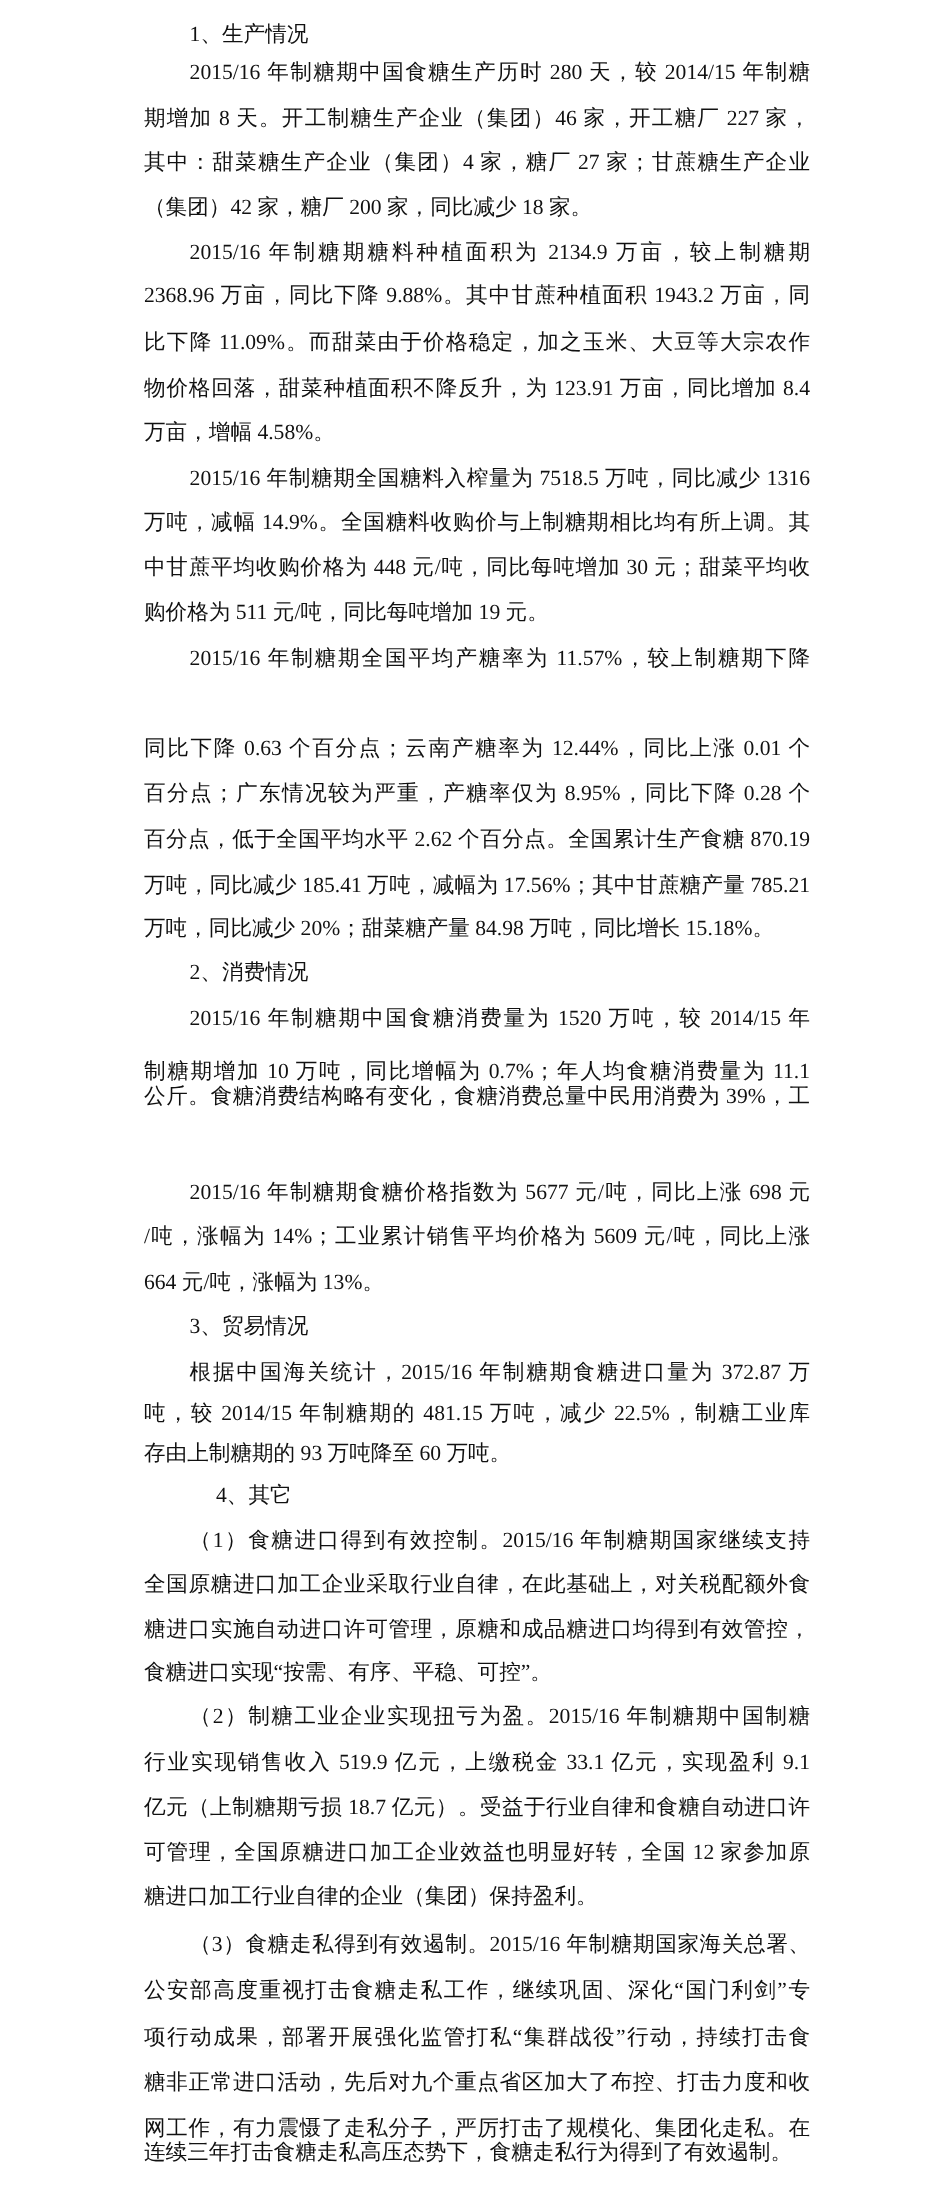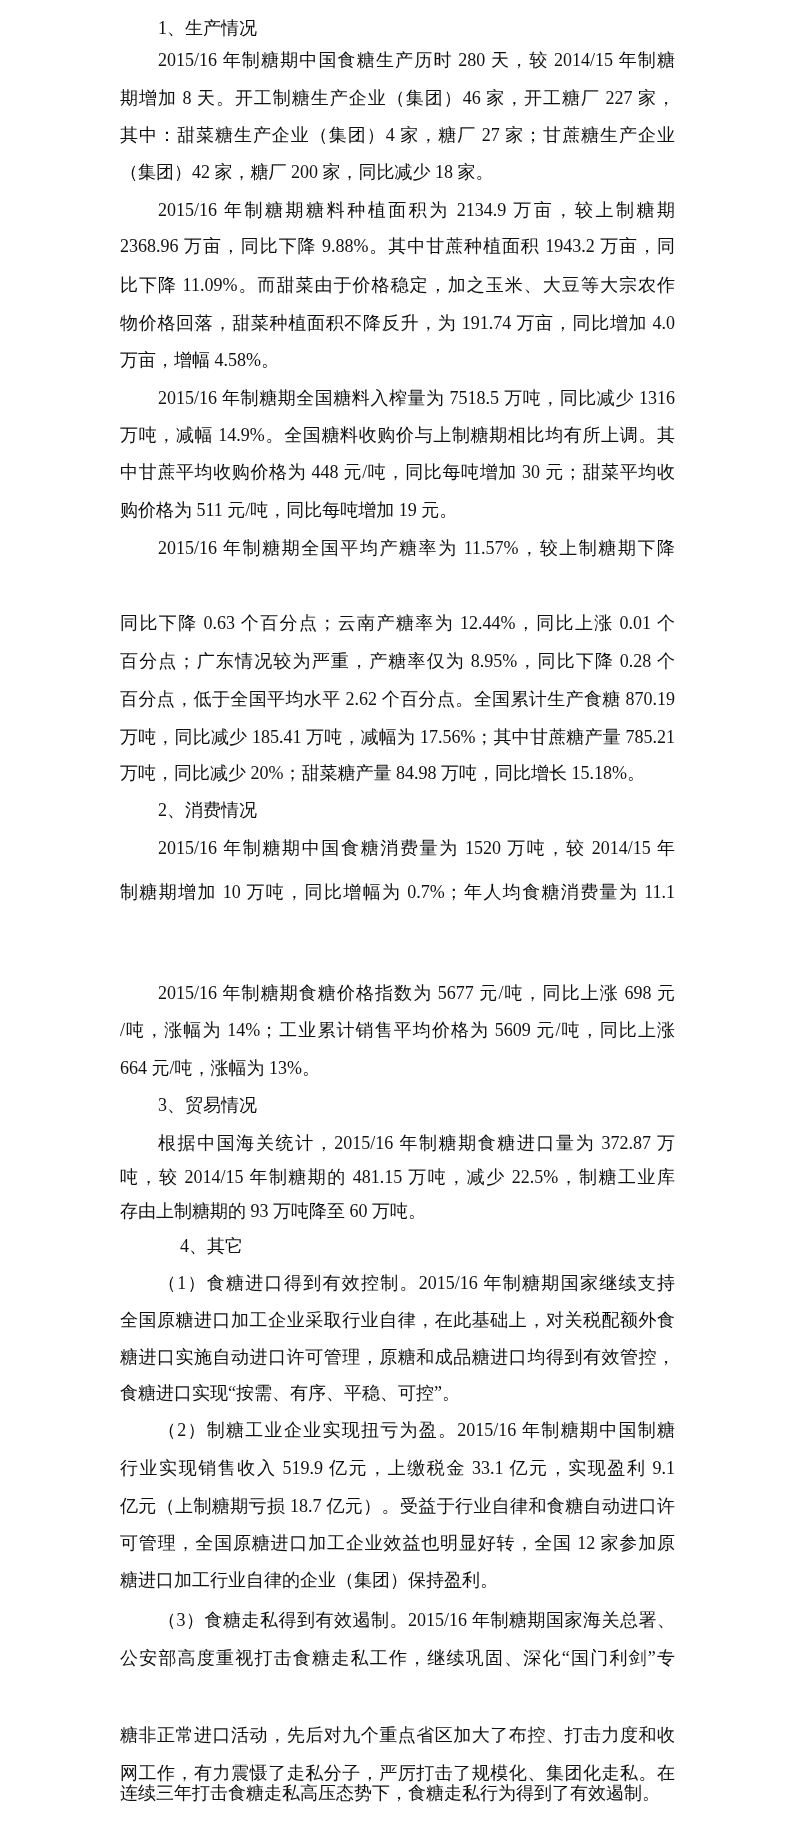--- a/index.html
+++ b/index.html
@@ -59,39 +59,40 @@
   <div class="line heading" style="top:16px">1、生产情况</div>
 
   <div class="line indent" style="top:48px">2015/16 年制糖期中国食糖生产历时 280 天，较 2014/15 年制糖</div>
   <div class="line" style="top:86px">期增加 8 天。开工制糖生产企业（集团）46 家，开工糖厂 227 家，</div>
   <div class="line" style="top:123px">其中：甜菜糖生产企业（集团）4 家，糖厂 27 家；甘蔗糖生产企业</div>
   <div class="line last" style="top:160px">（集团）42 家，糖厂 200 家，同比减少 18 家。</div>
 
   <div class="line indent" style="top:198px">2015/16 年制糖期糖料种植面积为 2134.9 万亩，较上制糖期</div>
   <div class="line" style="top:234px">2368.96 万亩，同比下降 9.88%。其中甘蔗种植面积 1943.2 万亩，同</div>
   <div class="line" style="top:273px">比下降 11.09%。而甜菜由于价格稳定，加之玉米、大豆等大宗农作</div>
-  <div class="line" style="top:311px">物价格回落，甜菜种植面积不降反升，为 191.74 万亩，同比增加 4.0</div>
+  <div class="line" style="top:311px">物价格回落，甜菜种植面积不降反升，为 123.91 万亩，同比增加 8.4</div>
   <div class="line last" style="top:348px">万亩，增幅 4.58%。</div>
 
   <div class="line indent" style="top:386px">2015/16 年制糖期全国糖料入榨量为 7518.5 万吨，同比减少 1316</div>
   <div class="line" style="top:423px">万吨，减幅 14.9%。全国糖料收购价与上制糖期相比均有所上调。其</div>
   <div class="line" style="top:460px">中甘蔗平均收购价格为 448 元/吨，同比每吨增加 30 元；甜菜平均收</div>
   <div class="line last" style="top:498px">购价格为 511 元/吨，同比每吨增加 19 元。</div>
 
   <div class="line indent" style="top:536px">2015/16 年制糖期全国平均产糖率为 11.57%，较上制糖期下降</div>
   <div class="line" style="top:611px">同比下降 0.63 个百分点；云南产糖率为 12.44%，同比上涨 0.01 个</div>
   <div class="line" style="top:649px">百分点；广东情况较为严重，产糖率仅为 8.95%，同比下降 0.28 个</div>
   <div class="line" style="top:687px">百分点，低于全国平均水平 2.62 个百分点。全国累计生产食糖 870.19</div>
   <div class="line" style="top:725px">万吨，同比减少 185.41 万吨，减幅为 17.56%；其中甘蔗糖产量 785.21</div>
   <div class="line last" style="top:761px">万吨，同比减少 20%；甜菜糖产量 84.98 万吨，同比增长 15.18%。</div>
 
   <div class="line heading" style="top:798px">2、消费情况</div>
 
   <div class="line indent" style="top:836px">2015/16 年制糖期中国食糖消费量为 1520 万吨，较 2014/15 年</div>
   <div class="line" style="top:880px">制糖期增加 10 万吨，同比增幅为 0.7%；年人均食糖消费量为 11.1</div>
+  <div class="line" style="top:901px">公斤。食糖消费结构略有变化，食糖消费总量中民用消费为 39%，工</div>
 
   <div class="line indent" style="top:981px">2015/16 年制糖期食糖价格指数为 5677 元/吨，同比上涨 698 元</div>
   <div class="line" style="top:1018px">/吨，涨幅为 14%；工业累计销售平均价格为 5609 元/吨，同比上涨</div>
   <div class="line last" style="top:1056px">664 元/吨，涨幅为 13%。</div>
 
   <div class="line heading" style="top:1093px">3、贸易情况</div>
 
   <div class="line indent" style="top:1131px">根据中国海关统计，2015/16 年制糖期食糖进口量为 372.87 万</div>
   <div class="line" style="top:1165px">吨，较 2014/15 年制糖期的 481.15 万吨，减少 22.5%，制糖工业库</div>
   <div class="line last" style="top:1199px">存由上制糖期的 93 万吨降至 60 万吨。</div>
@@ -104,17 +105,18 @@
   <div class="line last" style="top:1381px">食糖进口实现“按需、有序、平稳、可控”。</div>
 
   <div class="line indent" style="top:1418px">（2）制糖工业企业实现扭亏为盈。2015/16 年制糖期中国制糖</div>
   <div class="line" style="top:1456px">行业实现销售收入 519.9 亿元，上缴税金 33.1 亿元，实现盈利 9.1</div>
   <div class="line" style="top:1494px">亿元（上制糖期亏损 18.7 亿元）。受益于行业自律和食糖自动进口许</div>
   <div class="line" style="top:1531px">可管理，全国原糖进口加工企业效益也明显好转，全国 12 家参加原</div>
   <div class="line last" style="top:1568px">糖进口加工行业自律的企业（集团）保持盈利。</div>
 
   <div class="line indent" style="top:1608px">（3）食糖走私得到有效遏制。2015/16 年制糖期国家海关总署、</div>
   <div class="line" style="top:1646px">公安部高度重视打击食糖走私工作，继续巩固、深化“国门利剑”专</div>
+  <div class="line" style="top:1685px">项行动成果，部署开展强化监管打私“集群战役”行动，持续打击食</div>
   <div class="line" style="top:1723px">糖非正常进口活动，先后对九个重点省区加大了布控、打击力度和收</div>
   <div class="line last" style="top:1781px">连续三年打击食糖走私高压态势下，食糖走私行为得到了有效遏制。</div>
   <div class="line" style="top:1761px">网工作，有力震慑了走私分子，严厉打击了规模化、集团化走私。在</div>
 
 </div>
 
 </body></html>

